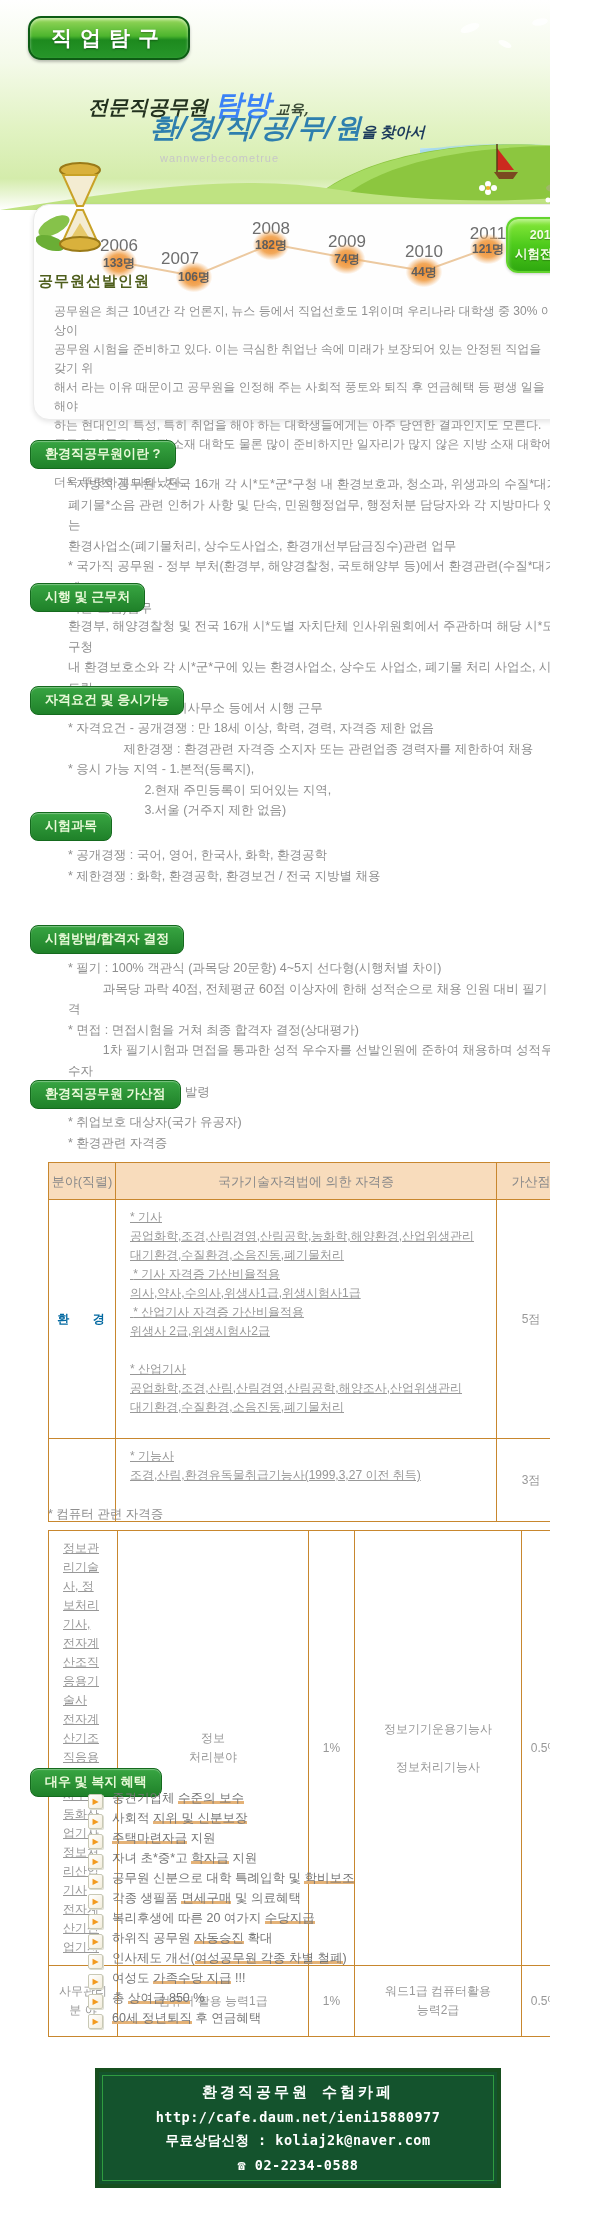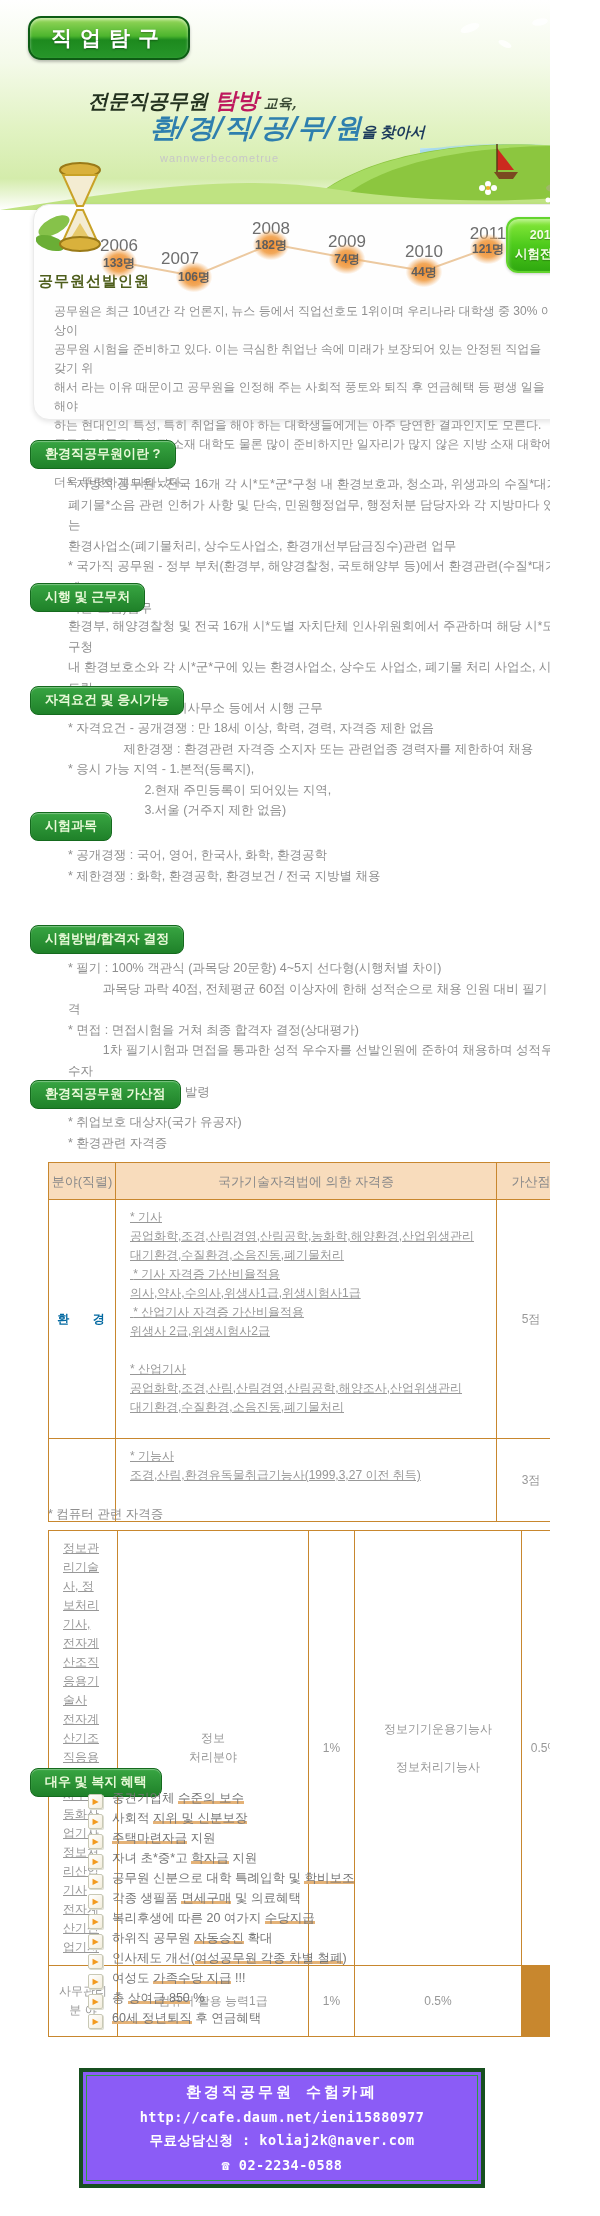--- a/index.html
+++ b/index.html
@@ -12,21 +12,21 @@
   .banner svg{position:absolute;left:0;top:0;}
 
   .badge{position:absolute;left:28px;top:16px;width:158px;height:40px;border-radius:13px;
     background:linear-gradient(180deg,#9ad95c 0%,#4db52e 45%,#1d8a1e 55%,#27962a 100%);
     border:2px solid #0d5c14;box-shadow:inset 0 2px 3px rgba(255,255,255,.5),0 2px 3px rgba(0,0,0,.25);
     color:#ffffff;font-size:21px;font-weight:bold;letter-spacing:8px;text-align:center;line-height:40px;
     text-shadow:0 1px 2px rgba(0,0,0,.35);}
 
   .hero1{position:absolute;left:88px;top:86px;font-family:"DejaVu Serif","Liberation Serif",serif;
     font-style:italic;font-weight:bold;font-size:20px;color:#23321f;white-space:nowrap;}
-  .hero1 .hl{color:#be185d;font-size:22px;margin-top:28px;}
+  .hero1 .hl{color:#3b82f6;font-size:28px;margin-top:28px;}
   .hero1 .tail{font-size:14px;color:#3a4a36;}
   .hero2{position:absolute;left:150px;top:110px;font-family:"DejaVu Serif","Liberation Serif",serif;
     font-style:italic;font-weight:bold;font-size:27px;color:#2e7fae;white-space:nowrap;}
   .hero2 .tail{font-size:15px;color:#1c3a5c;font-family:Liberation Serif, serif;}
   .watermark{position:absolute;left:160px;top:152px;font-size:11px;color:#c7c7c7;letter-spacing:1px;}
 
   
   .panel{position:absolute;left:33px;top:204px;width:534px;height:214px;background:#fefefe;
     border:1px solid #ebebeb;border-radius:16px;box-shadow:0 2px 5px rgba(0,0,0,.10);}
   .hourglass{position:absolute;left:36px;top:148px;}
@@ -81,21 +81,21 @@
 
   
   .benefits{position:absolute;left:88px;top:1790px;width:480px;}
   .b-item{height:20px;font-size:12.5px;color:#757575;white-space:nowrap;}
   .b-icon{display:inline-block;width:13px;height:13px;margin-right:9px;vertical-align:-2px;
     background:linear-gradient(135deg,#ffffff 0%,#f4eedd 100%);border:1px solid #c9c9b5;border-radius:2px;
     box-shadow:1px 1px 0 #dcdcd0;color:#f29a1e;font-size:8px;line-height:13px;text-align:center;}
   .mk{background:linear-gradient(to bottom,rgba(0,0,0,0) 74%,#e4b277 74%,#e4b277 96%,rgba(0,0,0,0) 96%);}
 
   
-  .footer{position:absolute;left:79px;top:2068px;width:398px;height:112px;background:#8b5cf6;
+  .footer{position:absolute;left:95px;top:2068px;width:398px;height:112px;background:#14532d;
     border:4px solid #174f1f;}
   .footer-inner{position:absolute;left:3px;top:3px;right:3px;bottom:3px;border:1px solid #2f9c40;
     display:flex;flex-direction:column;justify-content:space-evenly;align-items:center;
     font-family:"DejaVu Sans Mono","Liberation Mono",monospace;color:#ffffff;}
   .f1{font-size:15px;font-weight:bold;letter-spacing:3px;}
   .f2,.f3,.f4{font-size:13.5px;font-weight:bold;letter-spacing:.5px;}
 </style>
 </head>
 <body>
 
@@ -262,20 +262,22 @@
     <div class="cell cen r3">1%</div>
     <div class="cell cen r3">정보기기운용기능사
 
 정보처리기능사</div>
     <div class="cell cen r3">0.5%</div>
 
     <div class="cell cen r4">사무관리
 분 야</div>
     <div class="cell cen r4">컴퓨터 활용 능력1급</div>
     <div class="cell cen r4">1%</div>
+    <div class="cell cen r4">워드1급 컴퓨터활용
+능력2급</div>
     <div class="cell cen r4">0.5%</div>
   </div>
 
   <div class="sec-head h7">대우 및 복지 혜택</div>
 
   <div class="benefits">
     <div class="b-item"><span class="b-icon">▶</span><span>중견기업체 </span><span class="mk">수준의 보수</span><span></span></div>
     <div class="b-item"><span class="b-icon">▶</span><span>사회적 </span><span class="mk">지위 및 신분보장</span><span></span></div>
     <div class="b-item"><span class="b-icon">▶</span><span></span><span class="mk">주택마련자금</span><span> 지원</span></div>
     <div class="b-item"><span class="b-icon">▶</span><span>자녀 초*중*고 </span><span class="mk">학자금</span><span> 지원</span></div>

